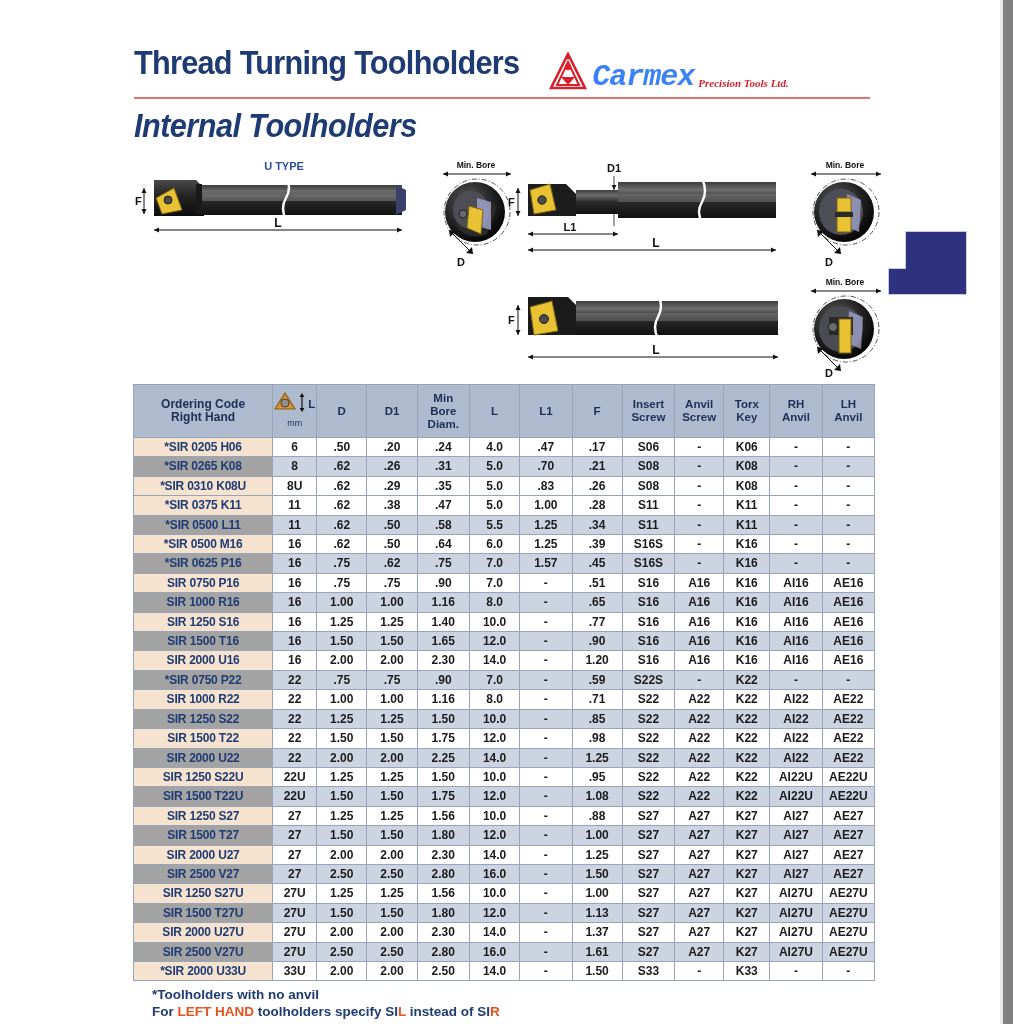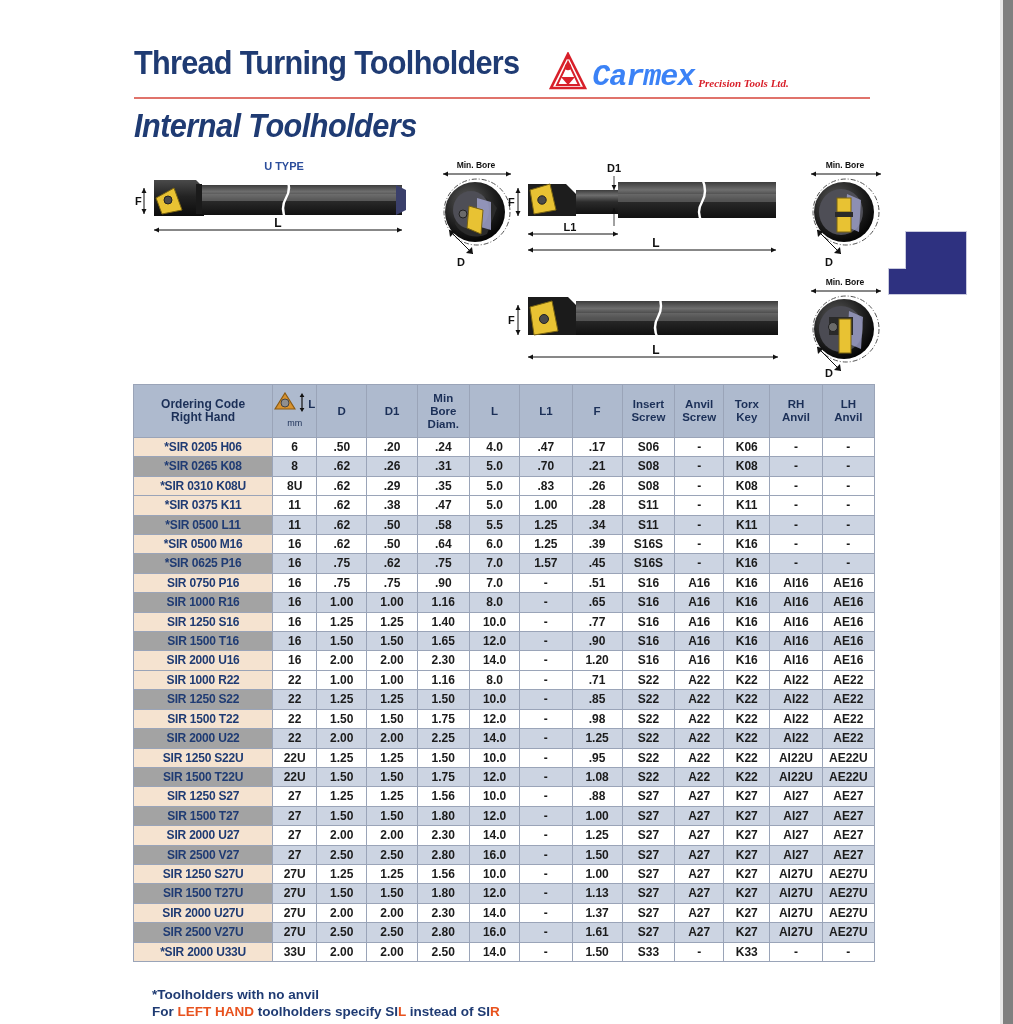--- a/index.html
+++ b/index.html
@@ -578,20 +578,35 @@
           <td class="num">2.30</td>
           <td class="num">14.0</td>
           <td class="num">-</td>
           <td class="num">1.20</td>
           <td class="num">S16</td>
           <td class="num">A16</td>
           <td class="num">K16</td>
           <td class="num">AI16</td>
           <td class="num">AE16</td>
         </tr>
+        <tr class="even">
+          <td class="code">*SIR 0750 P22</td>
+          <td class="num">22</td>
+          <td class="num">.75</td>
+          <td class="num">.75</td>
+          <td class="num">.90</td>
+          <td class="num">7.0</td>
+          <td class="num">-</td>
+          <td class="num">.59</td>
+          <td class="num">S22S</td>
+          <td class="num">-</td>
+          <td class="num">K22</td>
+          <td class="num">-</td>
+          <td class="num">-</td>
+        </tr>
         <tr class="odd">
           <td class="code">SIR 1000 R22</td>
           <td class="num">22</td>
           <td class="num">1.00</td>
           <td class="num">1.00</td>
           <td class="num">1.16</td>
           <td class="num">8.0</td>
           <td class="num">-</td>
           <td class="num">.71</td>
           <td class="num">S22</td>

